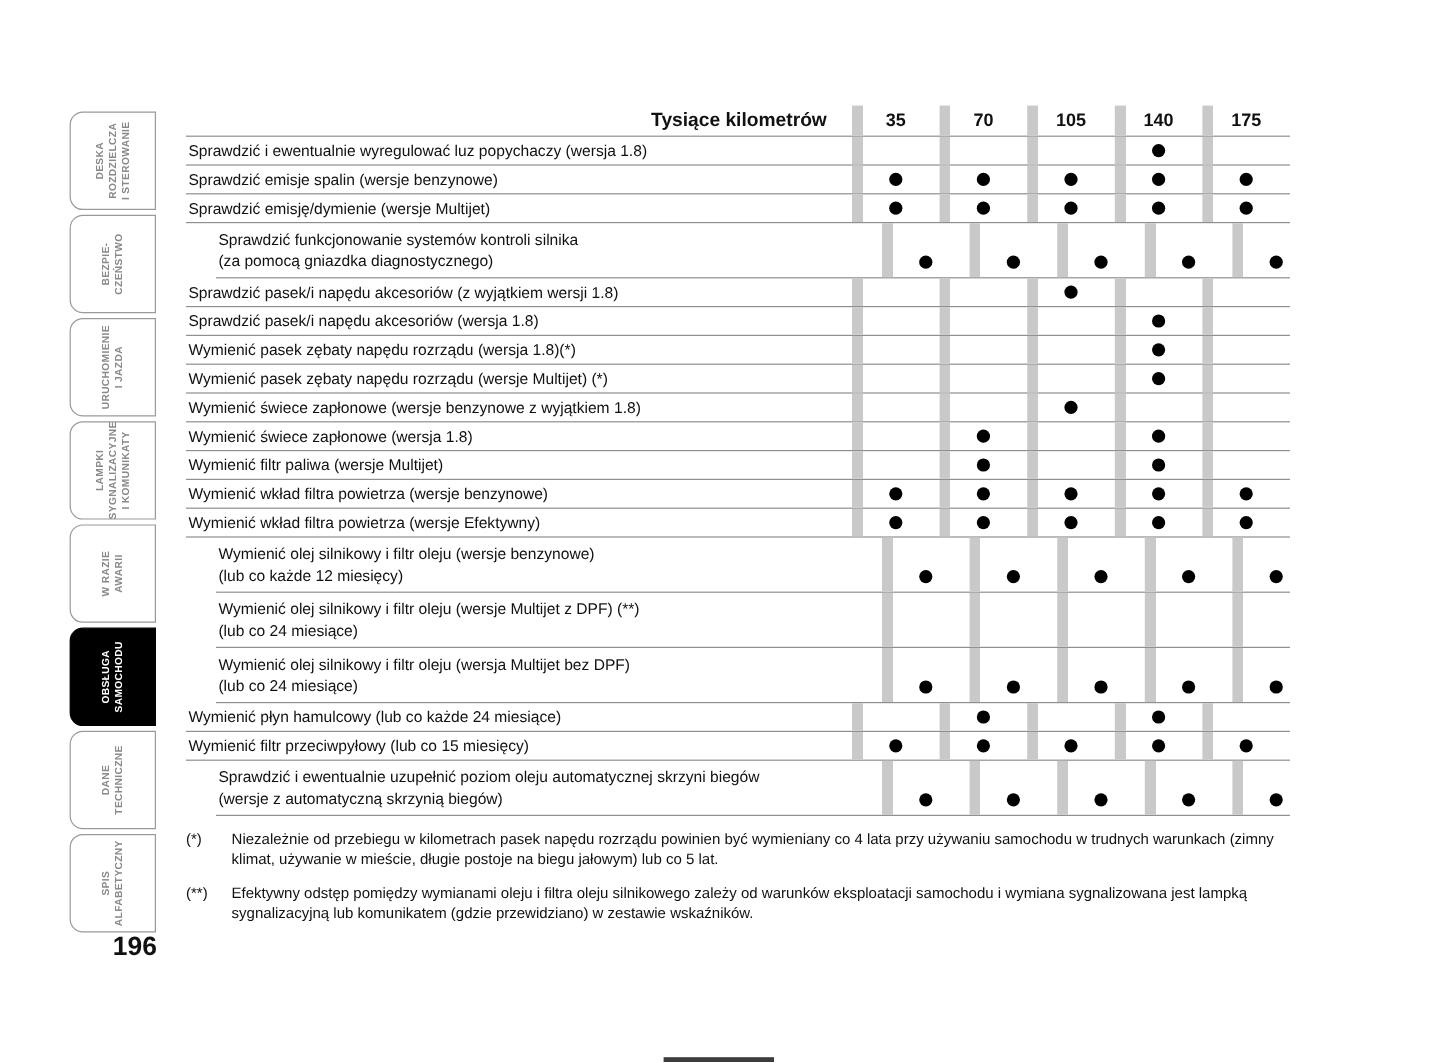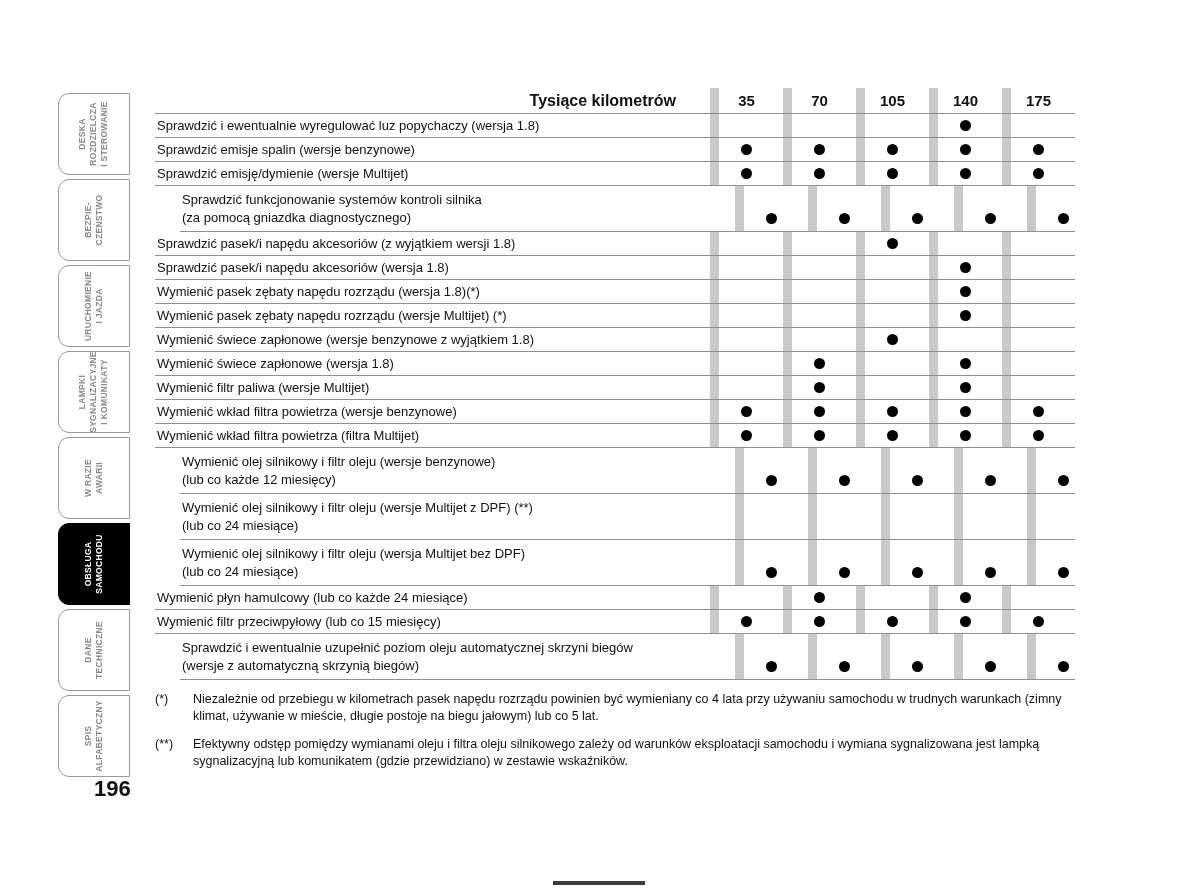--- a/index.html
+++ b/index.html
@@ -36,21 +36,21 @@
     box-sizing:border-box;
   }
   .trow.two-line { min-height:46px;margin-left:25px; }
   .label-cell {
     display:flex; align-items:center;
     font-size:13px; line-height:1.33;
     padding:2px 8px 2px 2px; white-space:pre-line;
   }
   .header-title {
     font-weight:700; font-size:16px;
-    justify-content:flex-end; text-align:right; padding-right:34px;
+    justify-content:flex-end; text-align:right; padding-right:21px;
   }
   .dot-cell {
     position:relative; display:flex; align-items:center; justify-content:center;
     background:linear-gradient(to right, #c9c9c9 0, #c9c9c9 9px, transparent 9px);
   }
   .trow.header .dot-cell { font-weight:700; font-size:15px; }
   .trow.two-line .dot-cell { align-items:flex-end; padding-bottom:7px; }
   .dot { width:11px; height:11px; border-radius:50%; background:#000; display:block; }
 
   
@@ -270,21 +270,21 @@
           <span class="dot"></span>
         </div>
         <div class="dot-cell">
           <span class="dot"></span>
         </div>
         <div class="dot-cell">
           <span class="dot"></span>
         </div>
       </div>
       <div class="trow">
-        <div class="label-cell">Wymienić wkład filtra powietrza (filtra Multijet)</div>
+        <div class="label-cell">Wymienić wkład filtra powietrza (wersje Efektywny)</div>
         <div class="dot-cell">
           <span class="dot"></span>
         </div>
         <div class="dot-cell">
           <span class="dot"></span>
         </div>
         <div class="dot-cell">
           <span class="dot"></span>
         </div>
         <div class="dot-cell">

